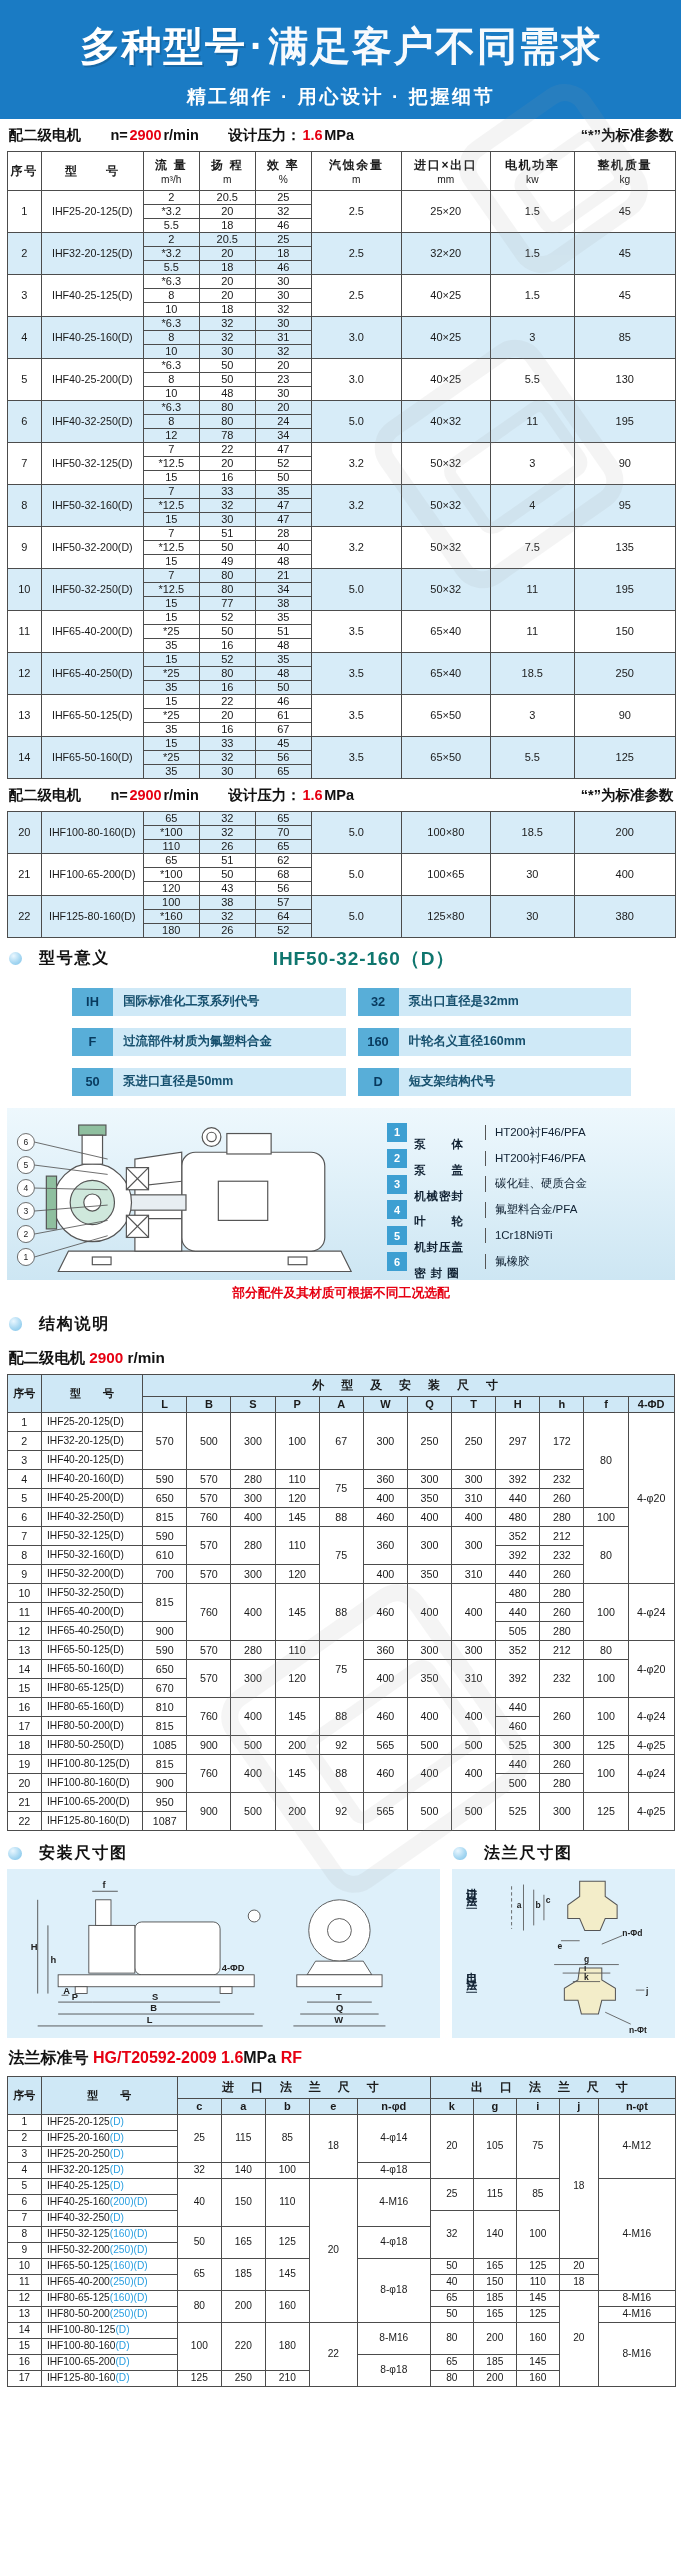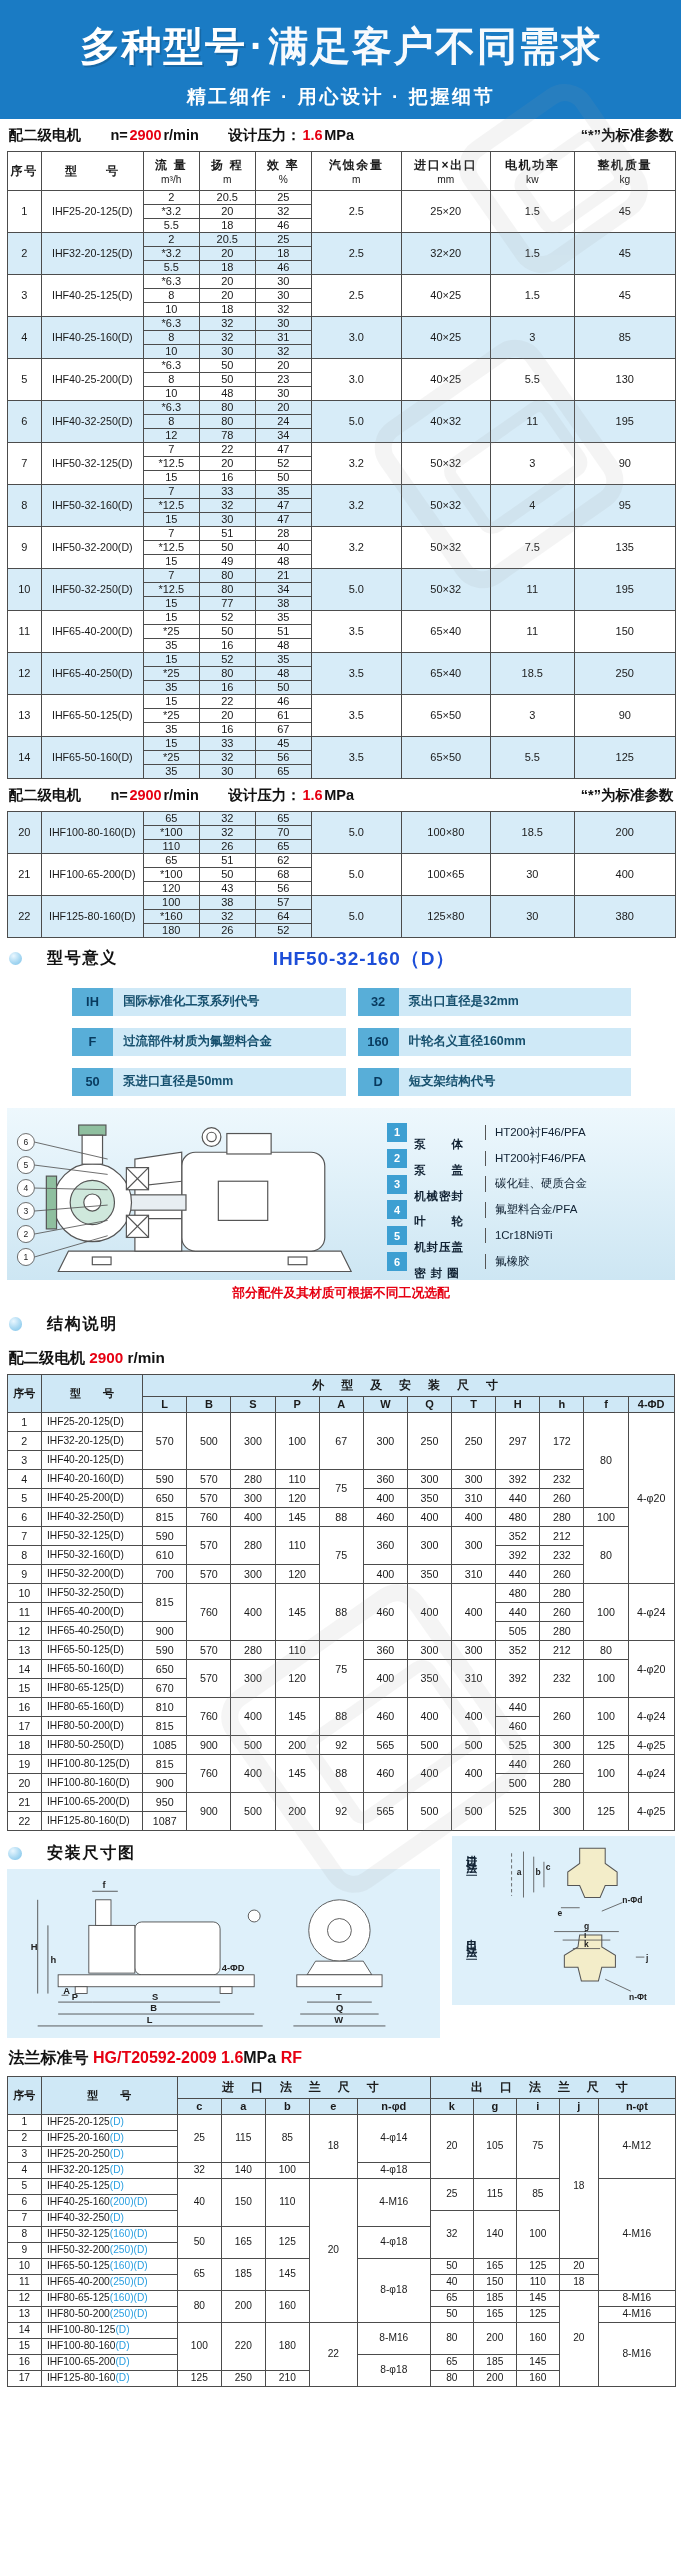--- a/index.html
+++ b/index.html
@@ -28,26 +28,26 @@
   
   .perf th { background:#fff; font-weight:bold; padding:1.7px 0; }
   .perf .h-main { font-size:12px; letter-spacing:1.7px; }
   .perf .h-unit { font-size:10.2px; font-weight:normal; }
   .perf td { font-size:11px; height:14px; padding:0; line-height:1.05; }
   .perf td.model-cell { font-size:10.7px; }
   .perf tr.alt td { background:#d7ecf8; }
   .perf thead th { height:39px; }
 
   
-  .sec-head { display:flex; align-items:center; gap:25px; padding:10.2px 8.5px 5.1px 8.5px; position:relative; }
+  .sec-head { display:flex; align-items:center; gap:17px; padding:10.2px 8.5px 5.1px 8.5px; position:relative; }
   .bullet { width:13.6px; height:13.6px; border-radius:50%; background:radial-gradient(circle at 35% 30%, #eaf7ff 0%, #a8d8f2 55%, #7cc1e8 100%); flex:0 0 13.6px; }
   .sec-title { font-size:16px; font-weight:bold; color:#111; letter-spacing:1.7px; }
 
   
-  .mean-example { position:absolute; left:18px; right:0; text-align:center; font-size:19px; font-weight:bold; color:#1d4ed8; letter-spacing:0.9px;padding-left:28px; }
+  .mean-example { position:absolute; left:18px; right:0; text-align:center; font-size:19px; font-weight:bold; color:#0f766e; letter-spacing:0.9px;padding-left:28px; }
   .mean-grid { display:grid; grid-template-columns:1fr 1fr; column-gap:68px; row-gap:11px; padding:13.6px 51px 8.5px 72px;gap:12px; }
   .mean-item { display:flex; height:28px; }
   .mean-code { width:41px; background:#58aed8; color:#083a5e; font-weight:bold; font-size:12.8px; display:flex; align-items:center; justify-content:center; flex:0 0 41px; }
   .mean-desc { flex:1; background:#cfe9f7; color:#16506e; font-size:12.4px; font-weight:bold; display:flex; align-items:center; padding-left:10.2px; }
 
   
   .struct-panel { margin:3.4px 6.8px 0 6.8px; height:172px; background:linear-gradient(#eef8fd,#cde6f3); display:flex; }
   .struct-art { flex:0 0 375px; }
   .mat-list { flex:1; padding:12px 6.8px 0 5.1px; }
   .mat-row { display:flex; align-items:center; height:25px; margin-bottom:0.9px; }
@@ -1024,20 +1024,24 @@
           </g>
           <g font-size="11" font-weight="bold">
             <text x="386" y="153">T</text>
             <text x="386" y="167">Q</text>
             <text x="384" y="181">W</text>
           </g>
         </svg>
       </div>
     </div>
     <div class="diag-col diag-right">
+      <div class="sec-head">
+        <span class="bullet"></span>
+        <span class="sec-title">法兰尺寸图</span>
+      </div>
       <div class="diag-panel">
         <div class="vlabel" style="top:10.2px">进口法兰</div>
         <div class="vlabel" style="top:94px">出口法兰</div>
         <svg width="223" height="169" viewBox="0 0 262 198">
           <g stroke="#555" stroke-width="1.2" fill="#f3edc9">
             <path d="M150 14 h30 v18 l14 10 v16 h-14 l-6 14 h-18 l-6 -14 h-14 v-16 l14 -10 z"></path>
           </g>
           <g stroke="#555" stroke-width="1" fill="none">
             <line x1="70" y1="20" x2="70" y2="70" stroke-dasharray="4 3"></line>
             <line x1="84" y1="18" x2="84" y2="72"></line>

